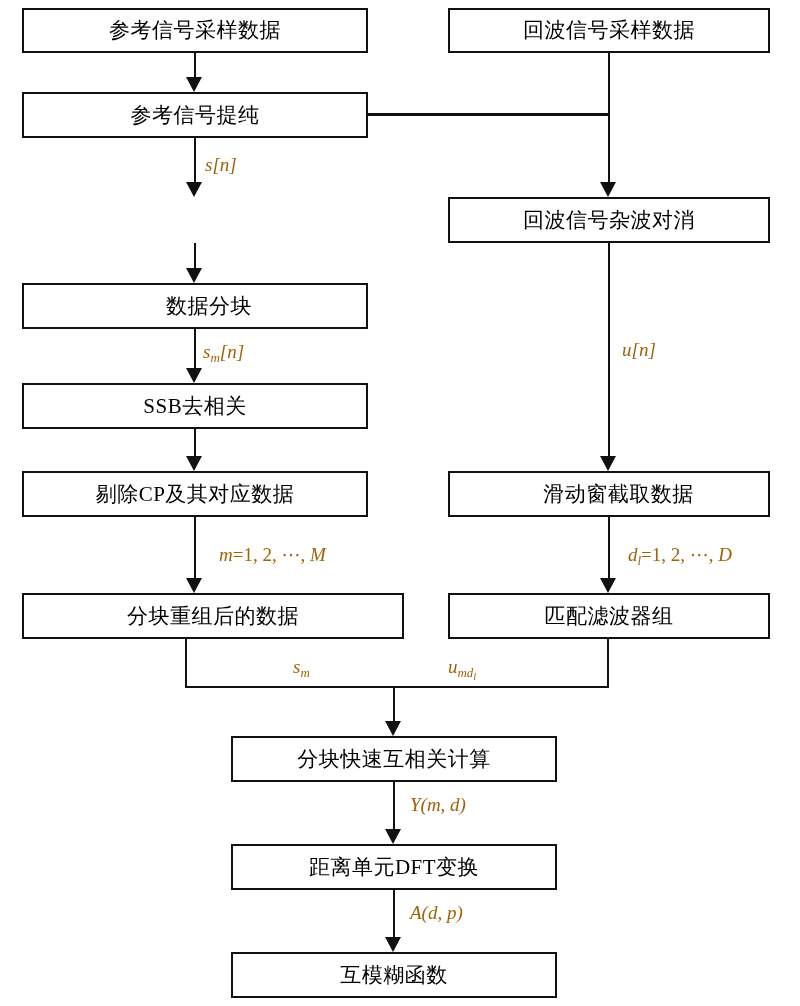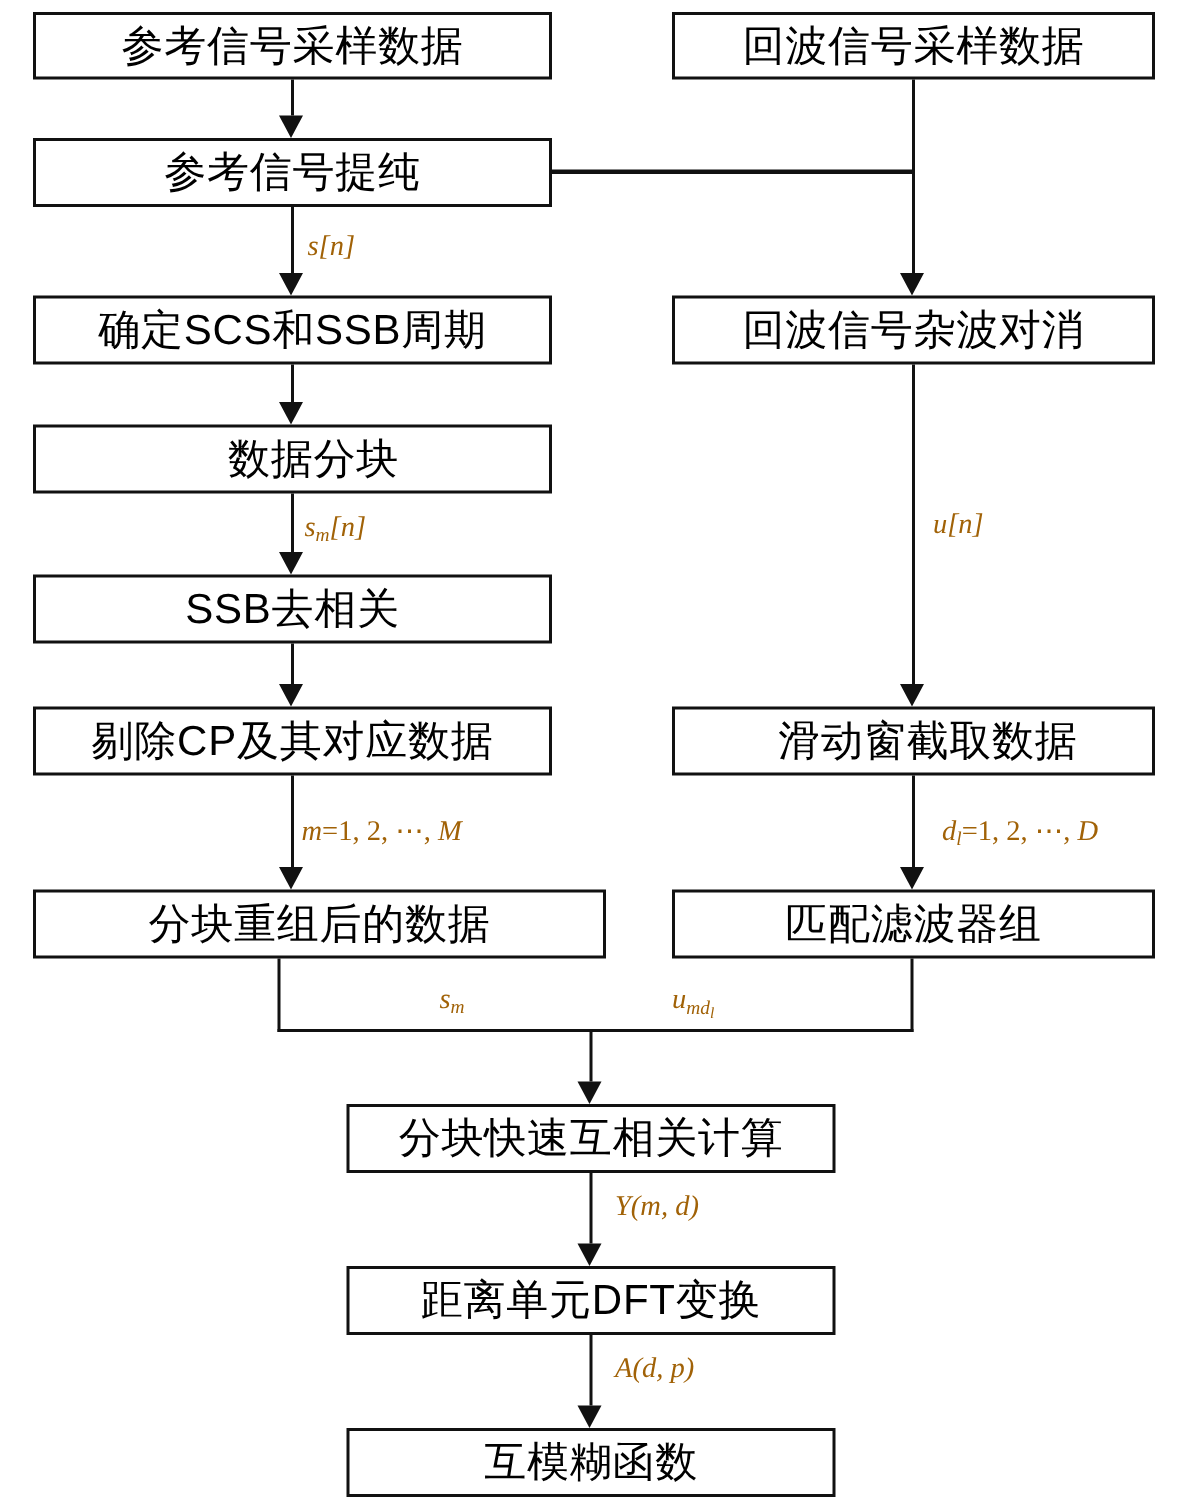--- a/index.html
+++ b/index.html
@@ -20,24 +20,24 @@
     box-sizing: border-box;
     border: 2.5px solid #111111;
     background: #ffffff;
     display: flex;
     align-items: center;
     justify-content: center;
     color: #000000;
     letter-spacing: 0.5px;
   }
   .node .node-label {
-    font-size: 28px;
+    font-size: 21px;
     line-height: 1;
     white-space: nowrap;
-    font-family: Liberation Sans, sans-serif;
+    font-family: Liberation Serif, serif;
   }
   .edge-label {
     position: absolute;
     color: #a16207;
     font-size: 19px;
     line-height: 1;
     white-space: nowrap;
     font-family: "Liberation Serif", "DejaVu Serif", serif;
     font-style: italic;
   }
@@ -82,23 +82,20 @@
   </div>
 
   <div class="node" style="left:448px; top:8px; width:322px; height:45px;">
     <span class="node-label">回波信号采样数据</span>
   </div>
 
   <div class="node" style="left:22px; top:92px; width:346px; height:46px;">
     <span class="node-label">参考信号提纯</span>
   </div>
 
-  <div class="node" style="left:22px; top:197px; width:346px; height:46px;">
-    <span class="node-label">确定SCS和SSB周期</span>
-  </div>
 
   <div class="node" style="left:448px; top:197px; width:322px; height:46px;">
     <span class="node-label">回波信号杂波对消</span>
   </div>
 
   <div class="node" style="left:22px; top:283px; width:346px; height:46px;padding-left:28px;">
     <span class="node-label">数据分块</span>
   </div>
 
   <div class="node" style="left:22px; top:383px; width:346px; height:46px;">
@@ -154,21 +151,21 @@
 
   <div class="vline" style="left:607.5px; top:243px; height:213px;"></div>
   <div class="arrowhead" style="left:600.3px; top:456px;"></div>
   <div class="edge-label" style="left:622px; top:340px;">u[<span style="font-style:italic;">n</span>]</div>
 
   <div class="vline" style="left:193.5px; top:429px; height:27px;"></div>
   <div class="arrowhead" style="left:186.3px; top:456px;"></div>
 
   <div class="vline" style="left:193.5px; top:517px; height:61px;"></div>
   <div class="arrowhead" style="left:186.3px; top:578px;"></div>
-  <div class="edge-label" style="left:201px; top:545px;">m<span class="up">=1, 2, ⋯, </span>M</div>
+  <div class="edge-label" style="left:219px; top:545px;">m<span class="up">=1, 2, ⋯, </span>M</div>
 
   <div class="vline" style="left:607.5px; top:517px; height:61px;"></div>
   <div class="arrowhead" style="left:600.3px; top:578px;"></div>
   <div class="edge-label" style="left:628px; top:545px;">d<sub>l</sub><span class="up">=1, 2, ⋯, </span>D</div>
 
   <div class="vline" style="left:184.5px; top:639px; height:49px;"></div>
   <div class="vline" style="left:606.5px; top:639px; height:49px;"></div>
   <div class="hline" style="left:184.5px; top:685.5px; width:424px;"></div>
   <div class="vline" style="left:392.5px; top:686px; height:35px;"></div>
   <div class="arrowhead" style="left:385.3px; top:721px;"></div>

